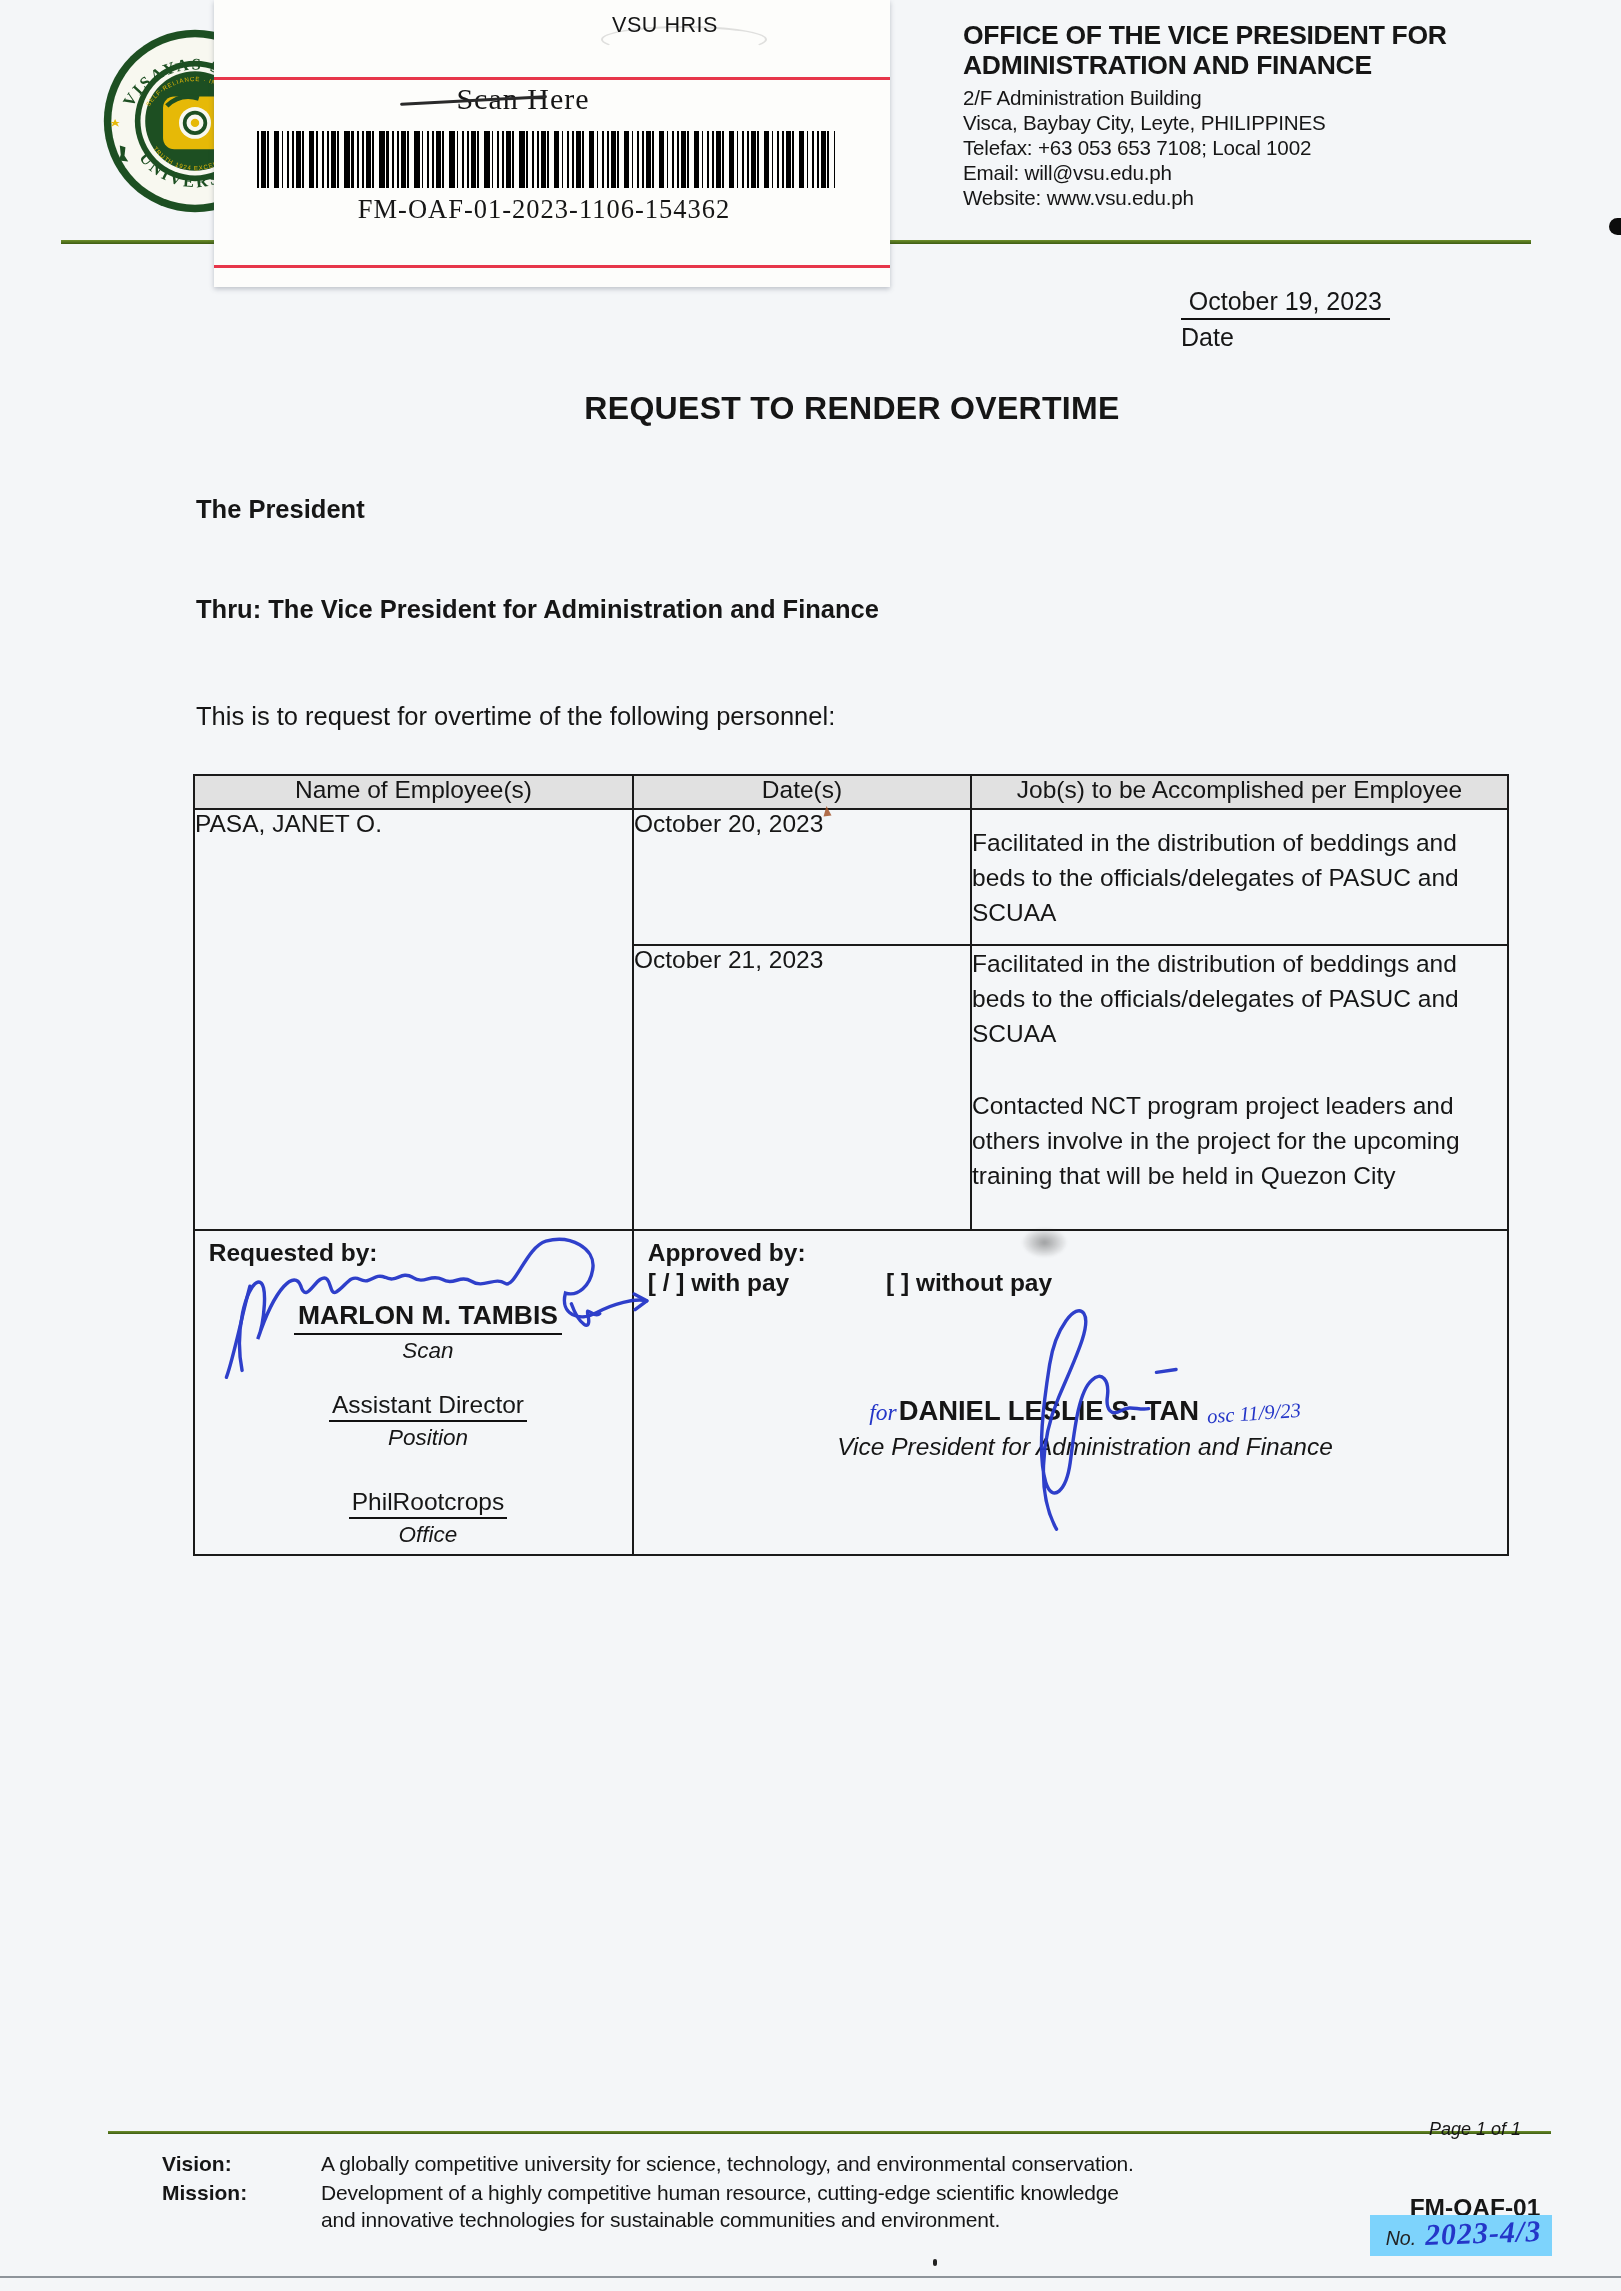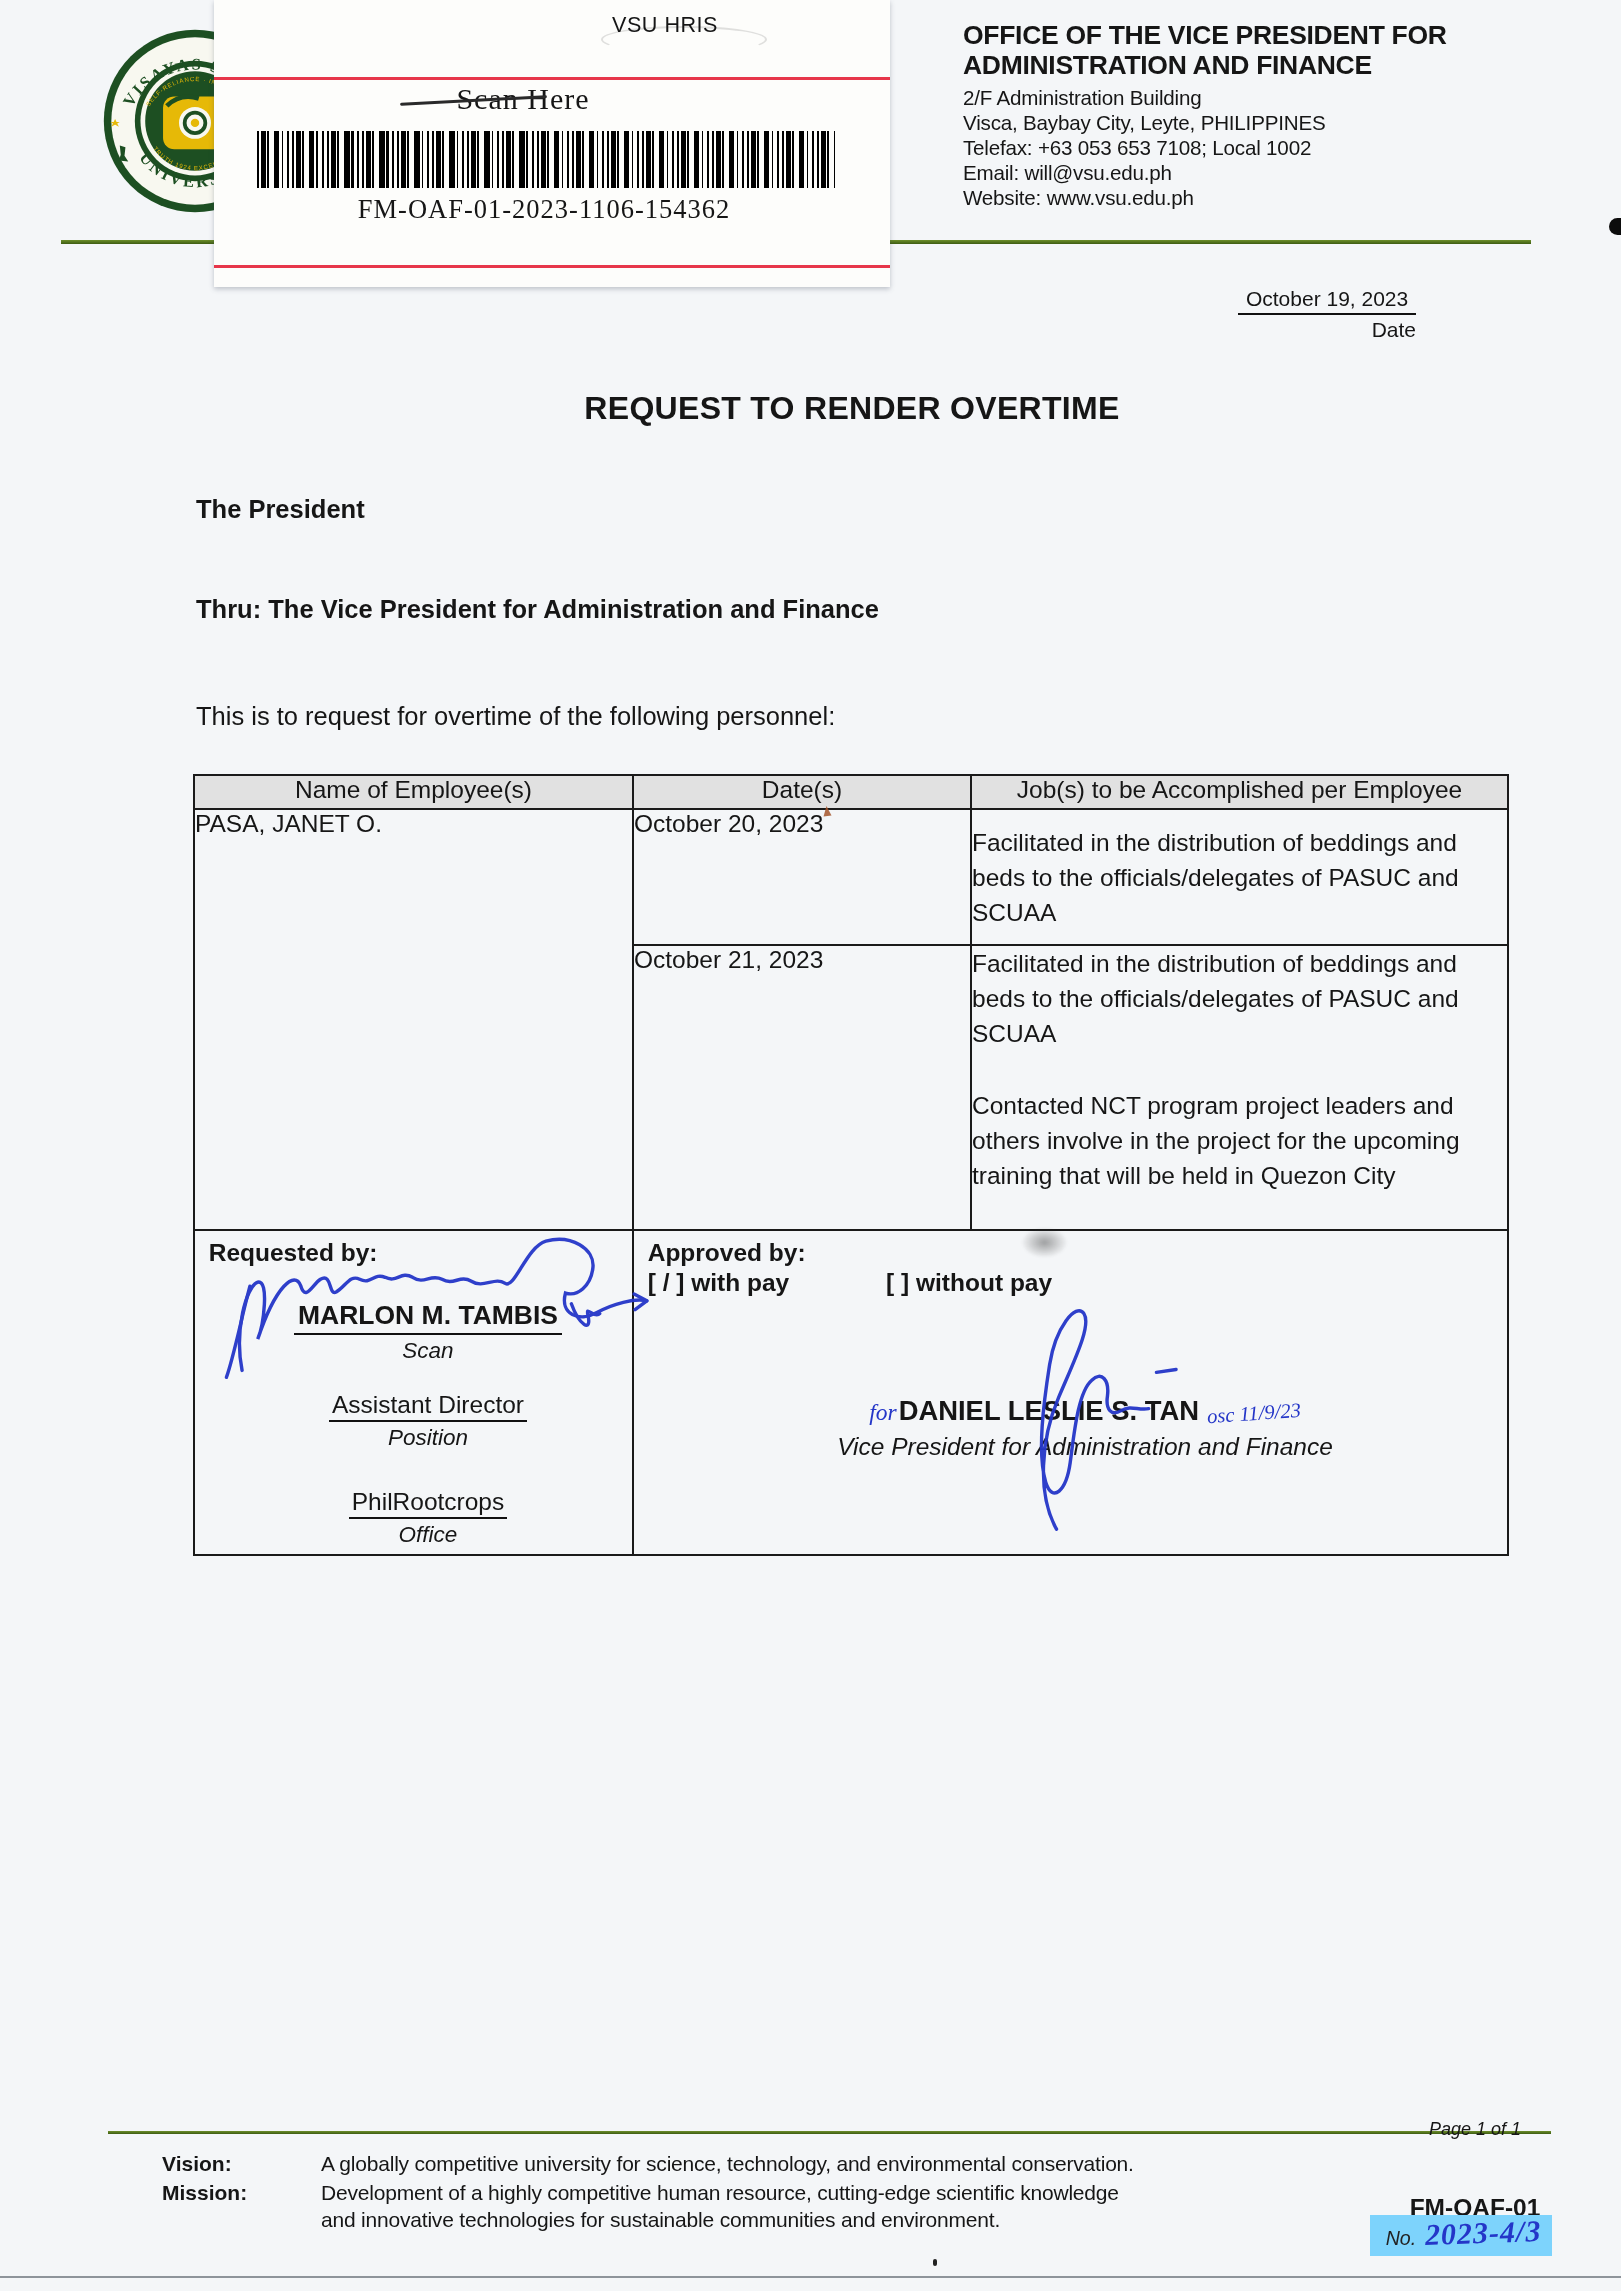--- a/index.html
+++ b/index.html
@@ -24,21 +24,21 @@
   .tape-mark{position:absolute;left:387px;top:25.5px;width:162px;height:23.5px;border:2px solid rgba(90,90,90,.18);
              border-radius:50%;border-bottom-color:transparent;}
   .barcode{position:absolute;left:43px;top:131px;width:578px;height:57px;
      background:repeating-linear-gradient(90deg,#000 0 2px,transparent 2px 3.9px,#000 3.9px 8.8px,
        transparent 8.8px 9.8px,#000 9.8px 11.8px,transparent 11.8px 16.7px,#000 16.7px 22.5px,transparent 22.5px 24.5px,
        #000 24.5px 26.5px,transparent 26.5px 30px,#000 30px 32px,transparent 32px 35px);}
   .barcode-num{position:absolute;left:0;top:194px;width:604px;text-align:center;
                font-family:Liberation Serif, serif;font-size:26.5px;letter-spacing:1px;margin-left:28px;}
 
   
-  .date-block{position:absolute;left:1181px;top:287px;width:235px;text-align:right;font-size:21px;}
+  .date-block{position:absolute;left:1181px;top:287px;width:235px;text-align:left;font-size:25px;}
   .date-value{display:inline-block;border-bottom:2.5px solid #111;padding:0 7.8px 2px;}
   .date-caption{margin-top:2.9px;}
   .doc-title{position:absolute;left:548px;top:390px;width:608px;text-align:center;
              font-size:32px;font-weight:bold;letter-spacing:0.3px;}
   .body-line{position:absolute;left:196px;font-size:25.5px;}
 
   
   table.req{position:absolute;left:193px;top:774px;width:1314px;border-collapse:collapse;table-layout:fixed;}
   table.req td{border:2.5px solid #1a1a1a;font-size:24.5px;vertical-align:top;padding:0;}
   td.th{background:#e1e1e1;text-align:center;vertical-align:middle;height:32px;padding:2px 3.9px;}

